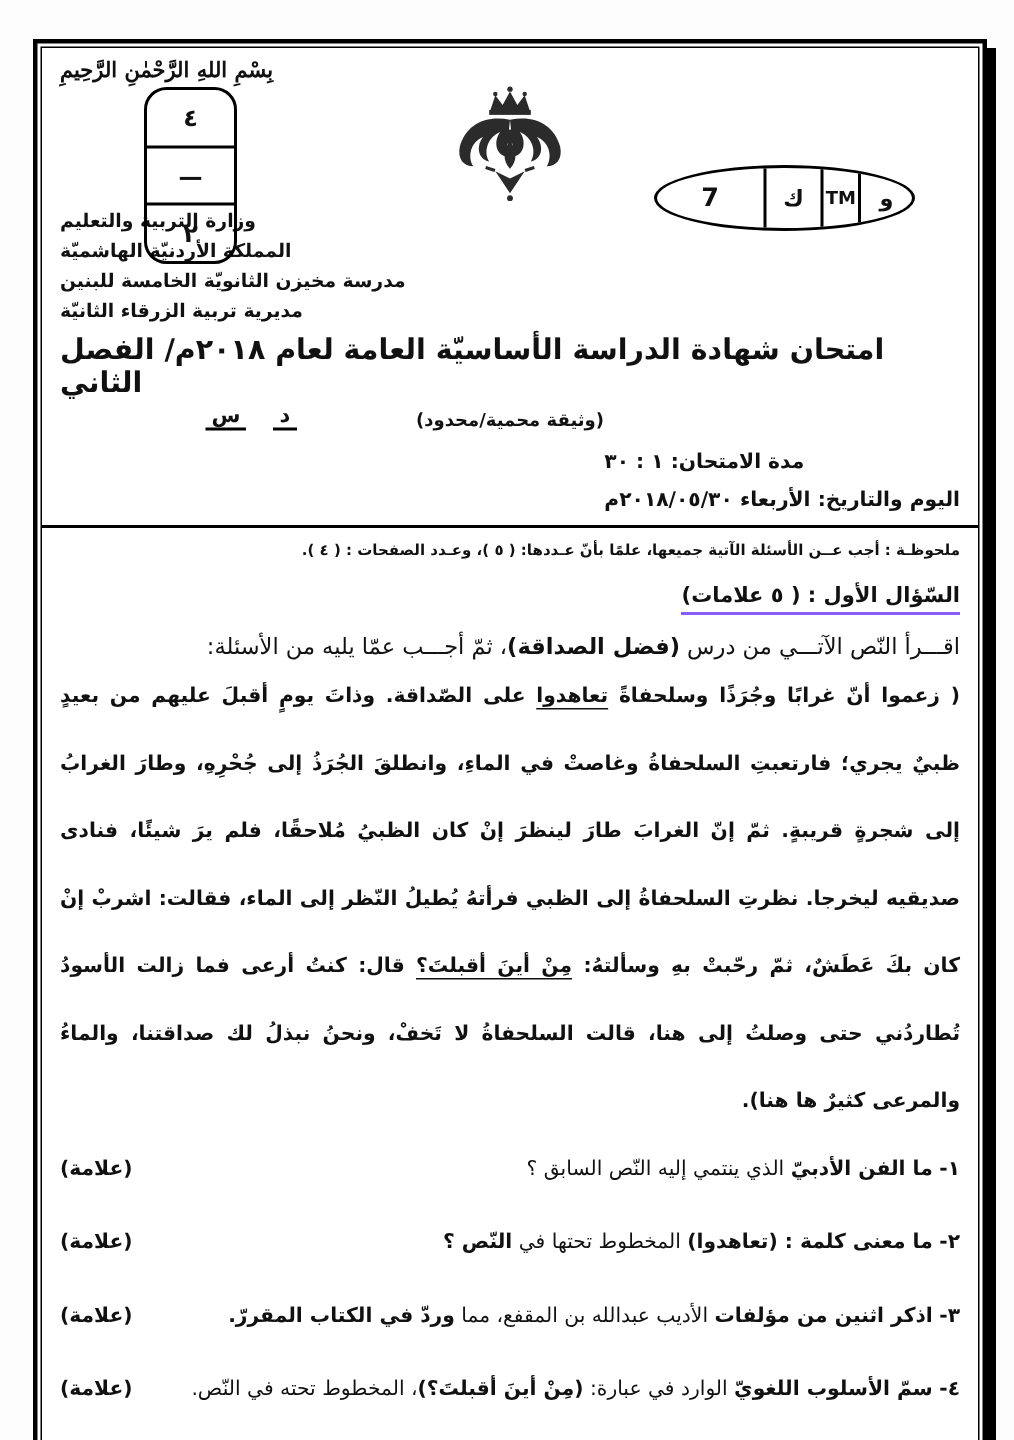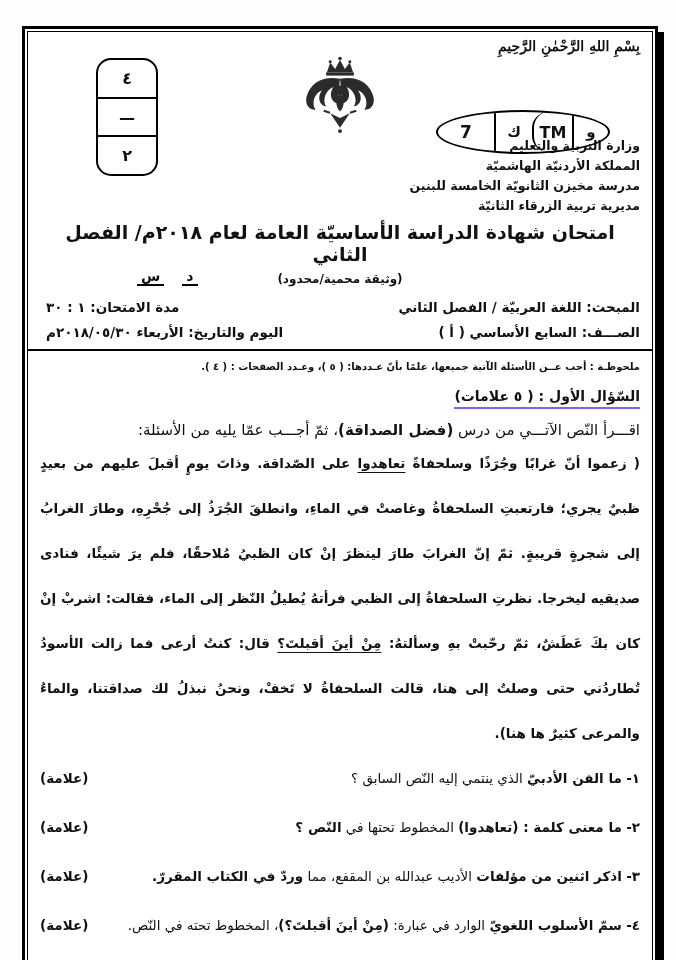--- a/index.html
+++ b/index.html
@@ -4,42 +4,42 @@
 <style>
   * { margin:0; padding:0; box-sizing:border-box; }
   html,body { width:676px; background:#fdfdfd; }
   body { height:960px; font-family:"DejaVu Sans", sans-serif; color:#111; overflow:hidden; }
 
   .page { position:relative; margin:26px 18px 0 22px; background:#fff;
           border:3px solid #000; box-shadow:6px 6px 0 0 #000; }
   .inner { border:1px solid #000; margin:2px; padding:4px 12px 10px 12px; min-height:888px; position:relative; }
 
   
-  .hdr { position:relative; text-align:right; }
+  .hdr { position:relative; text-align:left; }
   .bismillah { font-size:14px; font-weight:700; letter-spacing:-1px; padding-top:2px;
                font-family:"DejaVu Serif", serif; }
   .emblem { display:block; margin:0 auto; margin-top:2px; }
   .org { font-size:12.5px; font-weight:700; line-height:20px; }
 
   .stamp-box { position:absolute; top:22px; right:auto; left:56px; width:62px; height:118px;
                border:2px solid #000; border-radius:15px; display:flex; flex-direction:column; }
   .stamp-cell { flex:1; display:flex; align-items:center; justify-content:center;
                 font-size:16px; font-weight:700; border-bottom:2px solid #000; }
   .stamp-cell:last-child { border-bottom:none; }
 
   .code-oval { position:absolute; top:74px; left:auto; right:30px; width:174px; height:44px;
                border:2px solid #000; border-radius:50%; overflow:hidden;
                display:flex; flex-direction:row; }
   .oval-cell { display:flex; align-items:center; justify-content:center;
                font-size:15px; font-weight:700; border-left:2px solid #000; padding:0 2px; }
   .oval-cell:last-child { border-left:none; }
-  .oc-1 { width:36px; } .oc-2 { width:40px; font-size:16px;border-radius:16px; } .oc-3 { width:38px; } .oc-4 { flex:1; font-size:17px; }
+  .oc-1 { width:36px; } .oc-2 { width:25px; font-size:12px; } .oc-3 { width:38px; } .oc-4 { flex:1; font-size:17px; }
 
   
-  .title { text-align:center; font-size:19px; font-weight:800; margin-top:5px; letter-spacing:-0.5px; }
+  .title { text-align:left; font-size:19px; font-weight:800; margin-top:5px; letter-spacing:-0.5px; }
   .subtitle-row { position:relative; text-align:center; height:24px; margin-top:3px; }
   .doc-note { font-size:12px; font-weight:700; }
   .score-letters { position:absolute; left:88px; top:0; font-size:14px; font-weight:700; }
   .score-letters span { display:inline-block; border-bottom:2px solid #000; padding:0 4px; margin:0 9px; }
 
   
   .info { display:flex; justify-content:space-between; font-size:13.5px; font-weight:700;
           line-height:25px; margin-top:3px; padding-bottom:4px; }
   .info-col-r { text-align:right; } .info-col-l { text-align:left; padding-left:6px; }
   .info .lbl { font-weight:700; }
@@ -114,30 +114,20 @@
     <div class="title">امتحان شهادة الدراسة الأساسيّة العامة لعام ٢٠١٨م/ الفصل الثاني</div>
 
     <div class="subtitle-row">
       <span class="doc-note">(وثيقة محمية/محدود)</span>
       <span class="score-letters">
         <span>د</span><span>س</span>
       </span>
     </div>
 
     <div class="info">
-      <div class="info-col-r">
-        <div>
-          <span class="lbl">المبحث:</span>
-          <span>اللغة العربيّة / الفصل الثاني</span>
-        </div>
-        <div>
-          <span class="lbl">الصـــف:</span>
-          <span>السابع الأساسي ( أ )</span>
-        </div>
-      </div>
       <div class="info-col-l">
         <div>
           <span class="lbl">مدة الامتحان:</span>
           <bdo dir="ltr">٣٠ : ١</bdo>
         </div>
         <div>
           <span class="lbl">اليوم والتاريخ:</span>
           <span>الأربعاء</span>
           <bdo dir="ltr">٢٠١٨/٠٥/٣٠</bdo><span>م</span>
         </div>

